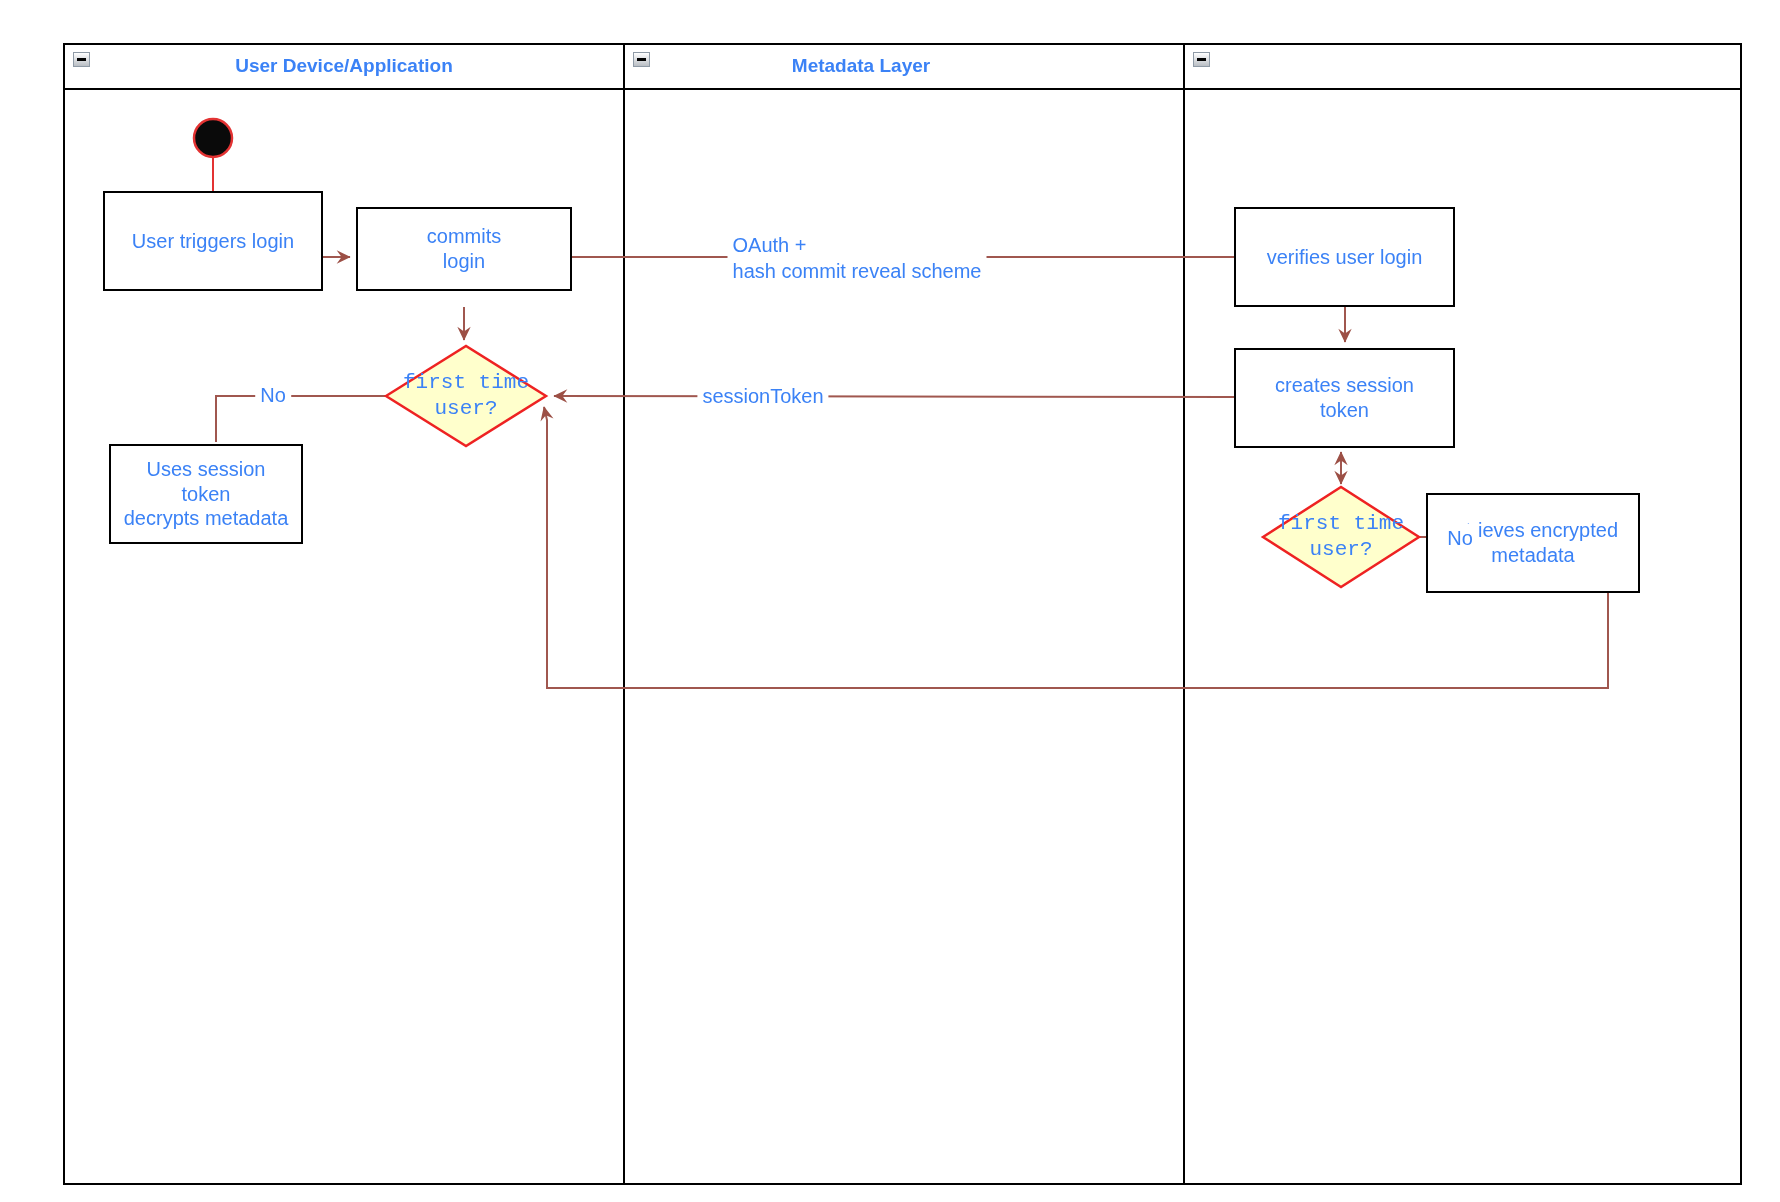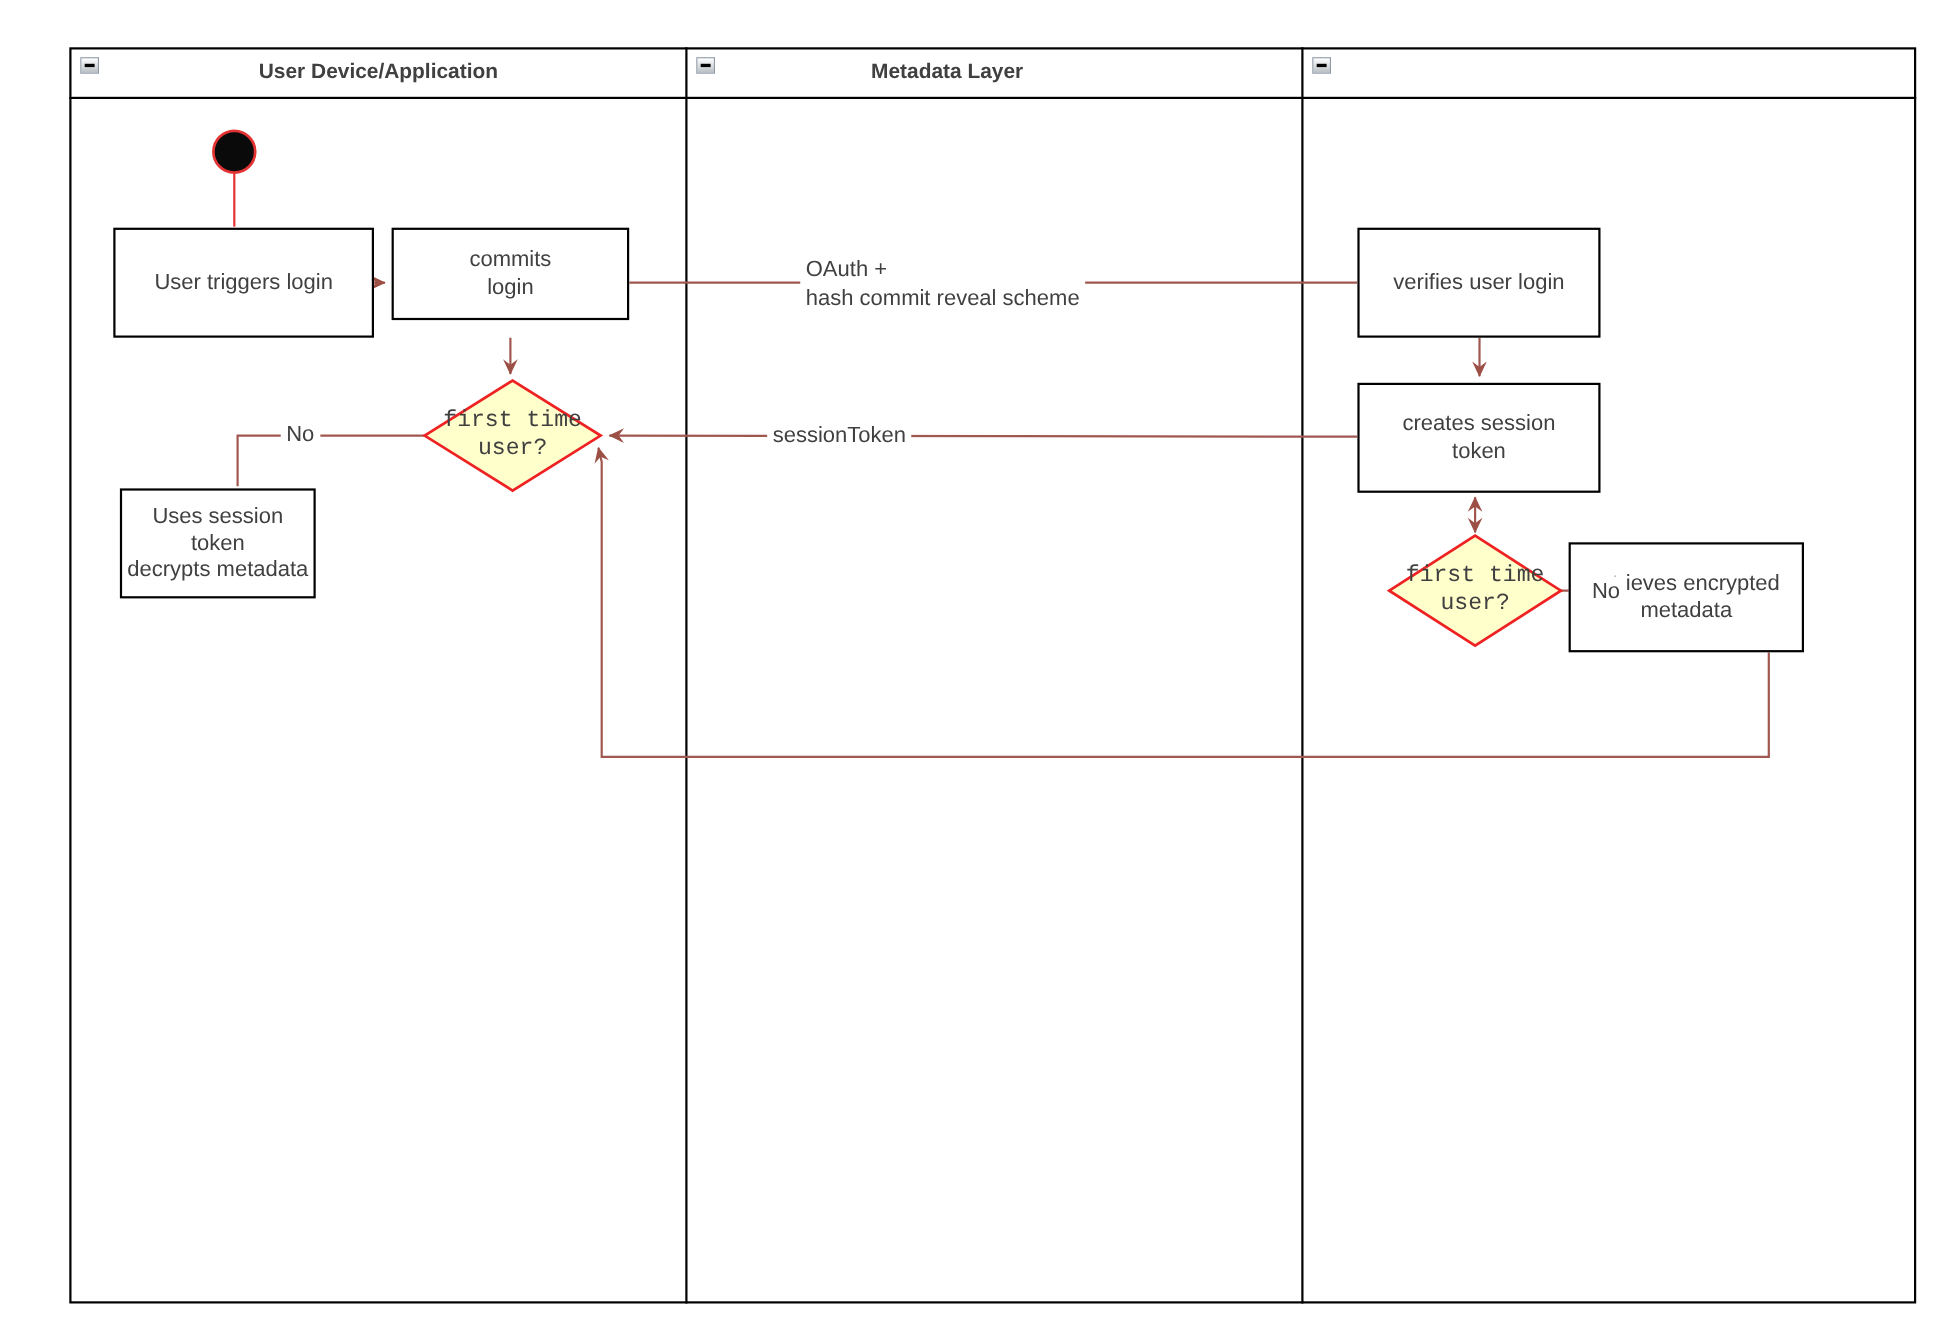--- a/index.html
+++ b/index.html
@@ -1,17 +1,17 @@
 <!DOCTYPE html>
 <html><head>
 <meta charset="utf-8">
 <style>
   html,body{margin:0;padding:0;background:#ffffff;}
   #canvas{position:relative;width:1780px;height:1202px;background:#ffffff;
-          font-family:"Liberation Sans",sans-serif;color:#404040;overflow:hidden;}
+          font-family:"Liberation Sans",sans-serif;color:#3b82f6;overflow:hidden;}
 
   
   .frame{position:absolute;left:63px;top:43px;width:1679px;height:1142px;
          border:2px solid #000;box-sizing:border-box;background:#fff;}
   .lane-divider{position:absolute;top:43px;width:2px;height:1142px;background:#000;}
   .header-row{position:absolute;left:63px;top:43px;width:1679px;height:45px;
               border-bottom:2px solid #000;box-sizing:content-box;}
   .lane-header{position:absolute;top:43px;height:45px;display:flex;align-items:center;
                justify-content:center;font-weight:bold;font-size:19px;}
   .collapse-btn{position:absolute;width:17px;height:15px;box-sizing:border-box;
@@ -85,30 +85,30 @@
     <path d="M386,396 L216,396 L216,442" stroke="#a0574f" stroke-width="2" fill="none"></path>
 
     <path d="M1419,537 L1502,537" stroke="#a0574f" stroke-width="2" fill="none"></path>
 
     <path d="M1608,593 L1608,688 L547,688 L547,420 L544,407" stroke="#a0574f" stroke-width="2" fill="none" marker-end="url(#ah)"></path>
 
     <polygon points="386,396 466,346 546,396 466,446" fill="#ffffcc" stroke="#ee2222" stroke-width="2.5"></polygon>
     <polygon points="1263,537 1341,487 1419,537 1341,587" fill="#ffffcc" stroke="#ee2222" stroke-width="2.5"></polygon>
   </svg>
 
-  <div class="node" style="left:103px;top:207px;width:237px;height:100px;">
+  <div class="node" style="left:103px;top:191px;width:220px;height:100px;">
     <span class="node-label">User triggers login</span>
   </div>
 
   <div class="node" style="left:356px;top:207px;width:216px;height:84px;">
     <span class="node-label">commits
 login</span>
   </div>
 
-  <div class="node" style="left:109px;top:444px;width:178px;height:100px;">
+  <div class="node" style="left:109px;top:444px;width:194px;height:100px;">
     <span class="node-label">Uses session
 token
 decrypts metadata</span>
   </div>
 
   <div class="node" style="left:1234px;top:207px;width:221px;height:100px;">
     <span class="node-label">verifies user login</span>
   </div>
 
   <div class="node" style="left:1234px;top:348px;width:221px;height:100px;">

